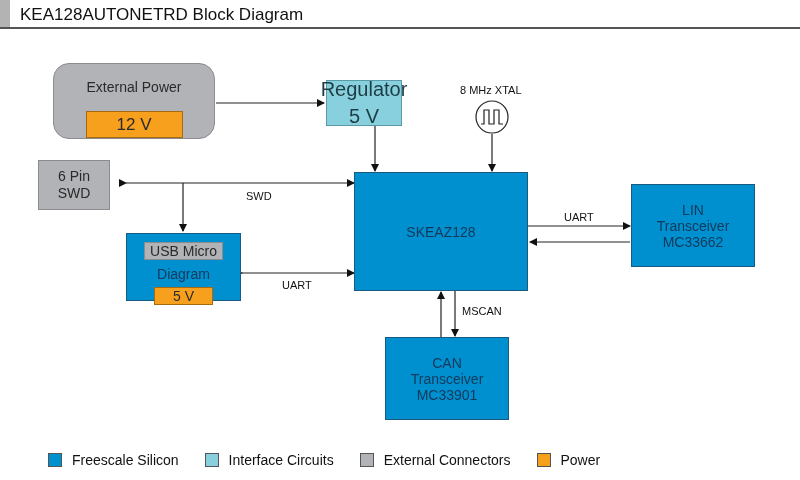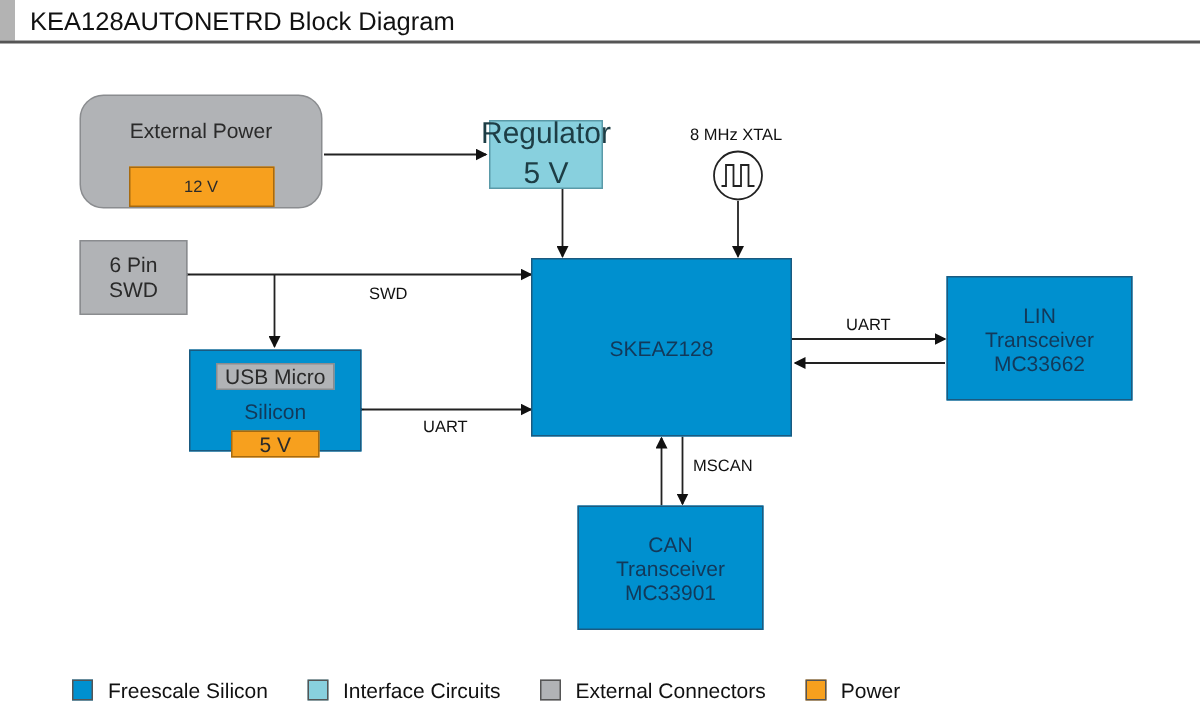--- a/index.html
+++ b/index.html
@@ -49,42 +49,42 @@
     <line x1="455" y1="291" x2="455" y2="336" marker-end="url(#ah)"></line>
   </g>
   <g>
     <circle cx="492" cy="117" r="16" fill="#fff" stroke="#222" stroke-width="1.2"></circle>
     <path d="M481,124 L484,124 L484,110 L489,110 L489,124 L494,124 L494,110 L499,110 L499,124 L503,124" fill="none" stroke="#222" stroke-width="1.2"></path>
   </g>
 </svg>
 
 <div class="box gray" style="left:53px;top:63px;width:162px;height:76px;justify-content:flex-start;padding-top:15px;border-radius:16px;">
   <div style="font-size:14px;">External Power</div>
-  <div class="box orange" style="position:static;width:97px;height:30px;margin-top:16px;font-size:11px;">
+  <div class="box orange" style="position:static;width:97px;height:30px;margin-top:16px;font-size:17px;">
     <span>12 V</span>
   </div>
 </div>
 
 <div class="box cyan" style="left:326px;top:80px;width:76px;height:46px;font-size:20px;line-height:17px;justify-content:space-between;">
   <div>Regulator</div>
   <div>5 V</div>
 </div>
 
 <div class="lbl" style="left:460px;top:84px;">8 MHz XTAL</div>
 
-<div class="box gray" style="left:53px;top:160px;width:72px;height:50px;font-size:14px;line-height:17px;">
+<div class="box gray" style="left:38px;top:160px;width:72px;height:50px;font-size:14px;line-height:17px;">
   <div>6 Pin</div>
   <div>SWD</div>
 </div>
 
 <div class="box blue" style="left:126px;top:233px;width:115px;height:68px;justify-content:flex-start;padding-top:8px;">
   <div class="box gray" style="position:static;width:79px;height:22px;font-size:14px;">
     <span>USB Micro</span>
   </div>
-  <div style="font-size:14px;margin-top:6px;">Silicon</div>
+  <div style="font-size:14px;margin-top:6px;">Diagram</div>
   <div class="box orange" style="position:static;width:59px;height:26px;margin-top:5px;font-size:14px;">
     <span>5 V</span>
   </div>
 </div>
 
 <div class="box blue" style="left:354px;top:172px;width:174px;height:119px;font-size:14px;">
   <div>SKEAZ128</div>
 </div>
 
 <div class="box blue" style="left:631px;top:184px;width:124px;height:83px;font-size:14px;">

